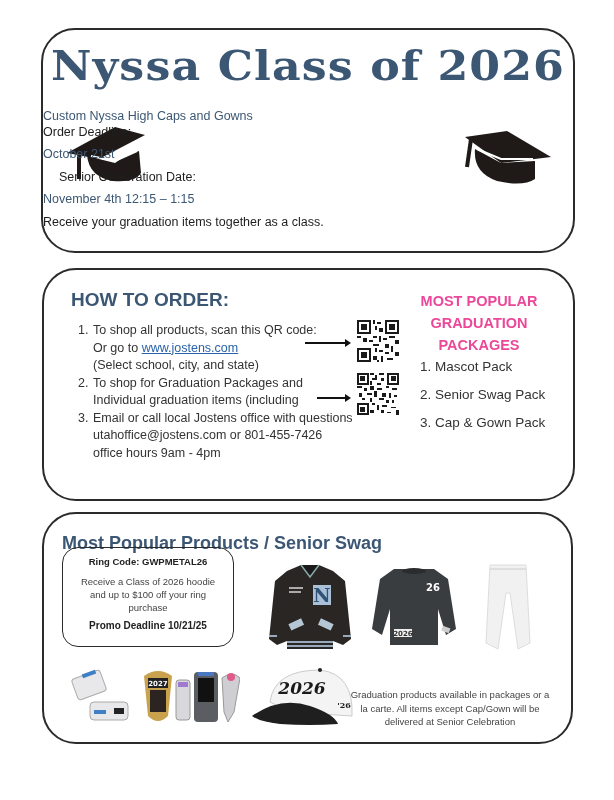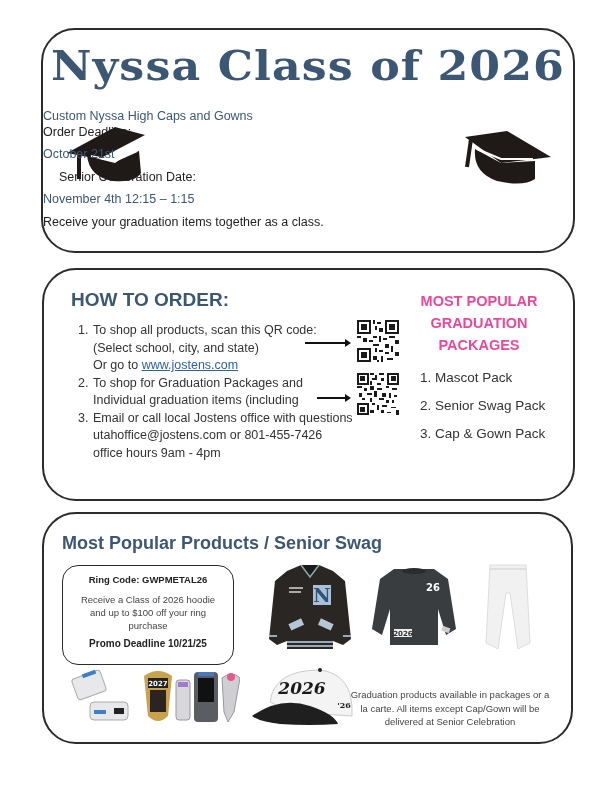--- a/index.html
+++ b/index.html
@@ -43,26 +43,26 @@
     .arrow { position: absolute; height: 2px; background: #111; }
     .arrow::after { content: ""; position: absolute; right: -2px; top: -3px; border-left: 6px solid #111; border-top: 4px solid transparent; border-bottom: 4px solid transparent; }
     #arrow-1 { left: 261px; top: 72px; width: 44px; }
     #arrow-2 { left: 273px; top: 127px; width: 32px; }
     .qr { position: absolute; width: 42px; height: 42px; }
     #qr-1 { left: 313px; top: 50px; }
     #qr-2 { left: 313px; top: 103px; }
 
     .popular-title { position: absolute; left: 360px; top: 20px; width: 150px; text-align: center;
       font-weight: 700; font-size: 14.5px; line-height: 22px; color: #ec4899; }
-    .popular-list { position: absolute; left: 376px; top: 98px; font-size: 13.5px; color: #333; }
+    .popular-list { position: absolute; left: 376px; top: 87px; font-size: 13.5px; color: #333; }
     .popular-list .pk { height: 28px; line-height: 20px; }
 
     
     #swag-title { left: 18px; top: 19px; font-size: 18px; }
-    .ring-box { position: absolute; left: 18px; top: 51px; width: 172px; height: 100px; border: 1.5px solid #2b2b2b; border-radius: 16px; text-align: center; padding-top: 8px; }
+    .ring-box { position: absolute; left: 18px; top: 33px; width: 172px; height: 100px; border: 1.5px solid #2b2b2b; border-radius: 16px; text-align: center; padding-top: 8px; }
     .ring-box .code { font-weight: 700; font-size: 9.5px; color: #222; }
     .ring-box .desc { font-size: 9.5px; line-height: 13px; margin-top: 8px; color: #444; padding: 0 10px; }
     .ring-box .deadline { font-weight: 700; font-size: 10px; margin-top: 6px; color: #222; }
 
     .prod { position: absolute; }
     #jacket  { left: 223px; top: 49px; width: 86px; height: 90px; }
     #hoodie  { left: 328px; top: 51px; width: 84px; height: 82px; }
     #pants   { left: 440px; top: 49px; width: 48px; height: 88px; }
     #rings   { left: 24px;  top: 150px; width: 172px; height: 64px; }
     #hat     { left: 206px; top: 152px; width: 106px; height: 62px; }
@@ -100,22 +100,22 @@
 </div>
 
 <div class="box" id="box-order">
   <div class="section-h" id="howto-title">HOW TO ORDER:</div>
 
   <div class="steps">
     <div class="step">
       <span class="num">1.</span>
       <div class="body">
         <div>To shop all products, scan this QR code:</div>
+        <div><span>Or go to </span><a class="link">www.jostens.com</a></div>
         <div>(Select school, city, and state)</div>
-        <div><span>Or go to </span><a class="link">www.jostens.com</a></div>
       </div>
     </div>
     <div class="step">
       <span class="num">2.</span>
       <div class="body">
         <div>To shop for Graduation Packages and</div>
         <div>Individual graduation items (including</div>
       </div>
     </div>
     <div class="step">

